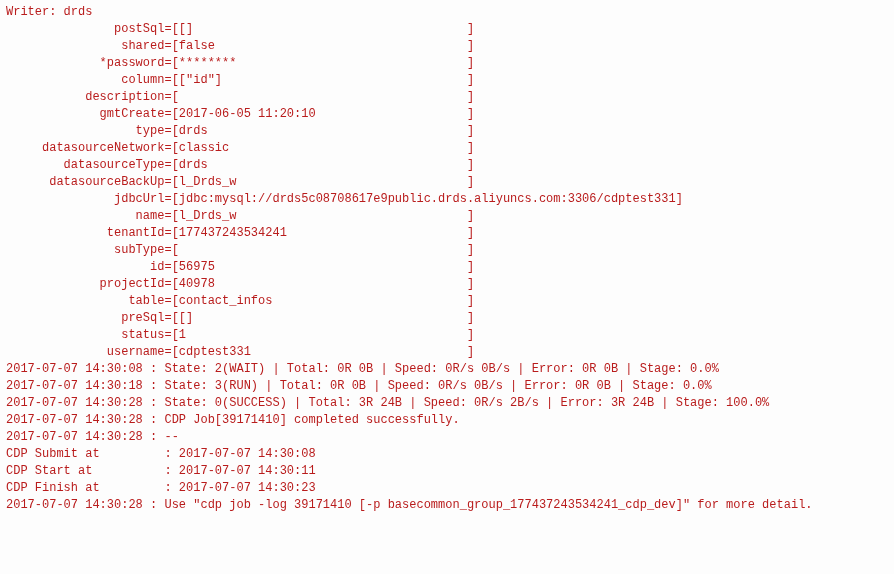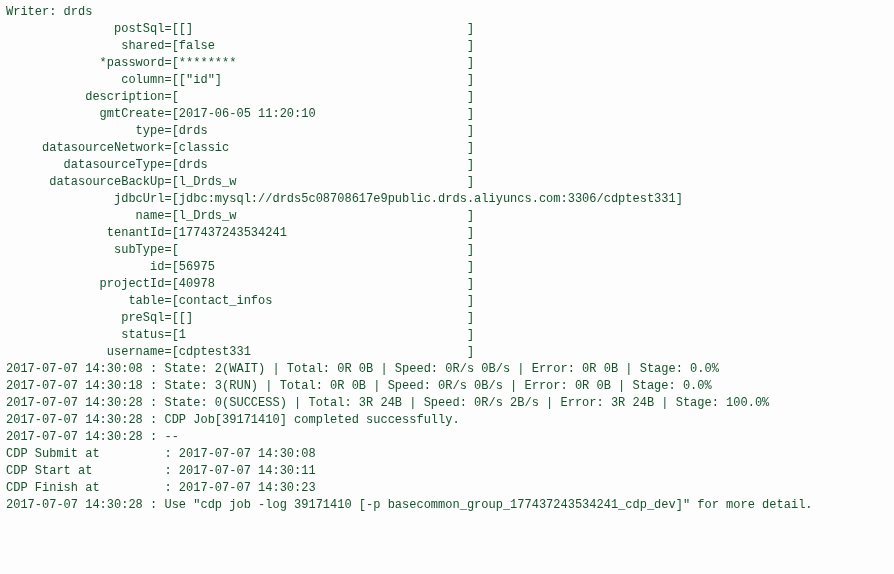--- a/index.html
+++ b/index.html
@@ -7,21 +7,21 @@
     padding: 0;
     background: #fdfdfd;
     width: 894px;
   }
   pre {
     margin: 0;
     padding: 4px 6px;
     font-family: "SimSun", "NSimSun", "Courier New", monospace;
     font-size: 12px;
     line-height: 17px;
-    color: #14532d;
+    color: #b91c1c;
     white-space: pre;
   }
 </style>
 </head>
 <body>
 
 <pre id="out">Writer: drds
                postSql=[[]                                      ]
                 shared=[false                                   ]
              *password=[********                                ]

